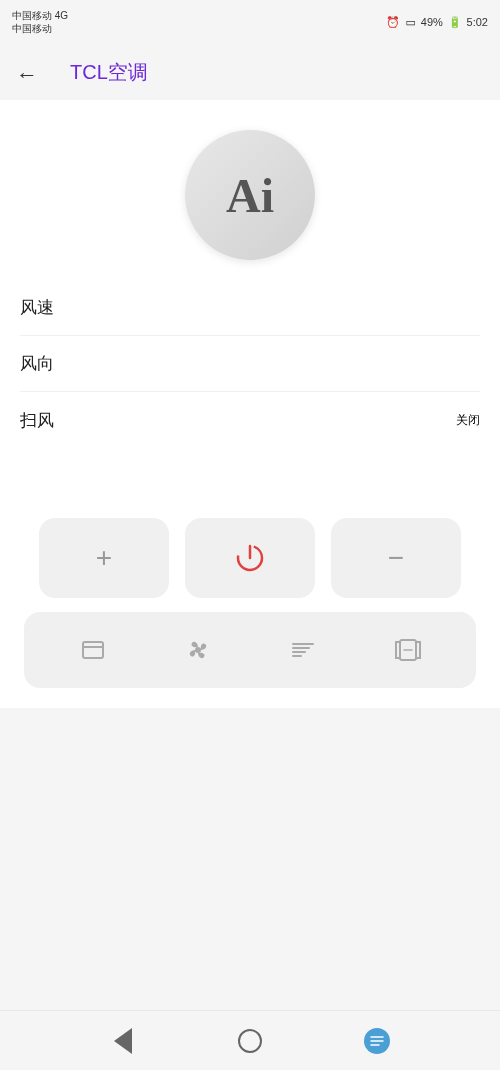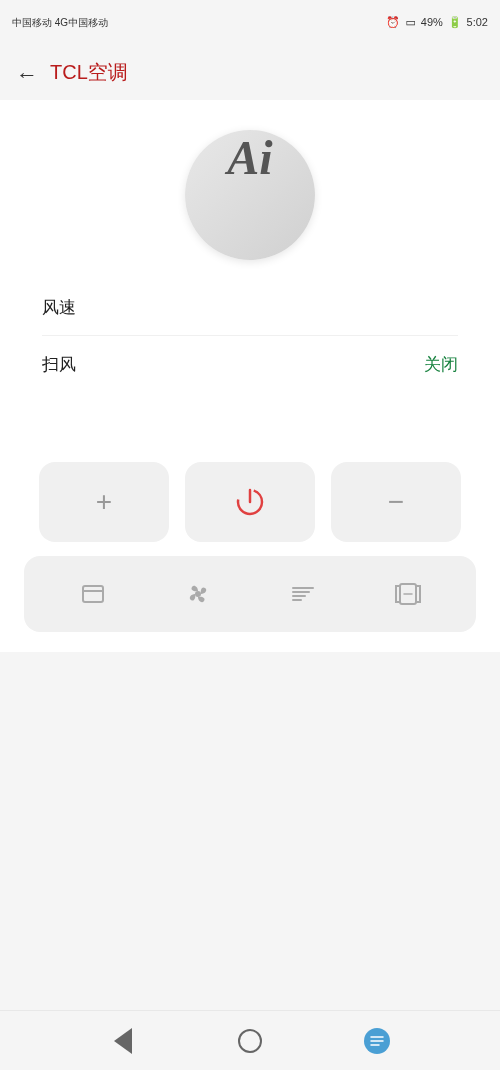--- a/index.html
+++ b/index.html
@@ -21,20 +21,21 @@
       display: flex;
       align-items: center;
       justify-content: space-between;
       padding: 0 12px;
       font-size: 11px;
       color: #333;
     }
 
     .status-left {
       display: flex;
+      flex-direction: column;
       font-size: 10px;
       line-height: 1.3;
     }
 
     .status-right {
       display: flex;
       align-items: center;
       gap: 5px;
       font-size: 11px;
     }
@@ -52,73 +53,73 @@
 
     .back-arrow {
       font-size: 22px;
       color: #333;
       cursor: pointer;
     }
 
     .header-title {
       font-size: 20px;
       font-weight: 500;
-      color: #b91c1c;
+      color: #6d28d9;
+      margin-left: 20px;
     }
 
     
     .ai-section {
       display: flex;
       justify-content: center;
       align-items: center;
       padding: 30px 0 20px;
     }
 
     .ai-circle {
       width: 130px;
       height: 130px;
       border-radius: 50%;
       background: linear-gradient(135deg, #e8e8e8 0%, #d0d0d0 100%);
       display: flex;
-      align-items: flex-start;
+      align-items: center;
       justify-content: center;
       font-size: 48px;
-      font-style: italic;
       font-weight: bold;
       color: #555;
       font-family: Georgia, serif;
       box-shadow: 0 2px 8px rgba(0,0,0,0.1);
     }
 
     
     .settings-list {
       background: #fff;
-      padding: 0 42px;
+      padding: 0 20px;
     }
 
     .setting-item {
       display: flex;
       align-items: center;
       justify-content: space-between;
       height: 56px;
       border-bottom: 1px solid #f0f0f0;
     }
 
     .setting-item:last-child {
       border-bottom: none;
     }
 
     .setting-label {
       font-size: 17px;
       color: #222;
     }
 
     .setting-value {
-      font-size: 17px;
-      color: #15803d;
+      font-size: 12px;
+      color: #000000;
       margin-left: 25px;
     }
 
     
     .controls-area {
       background: #fff;
       padding: 30px 24px 20px;
     }
 
     .main-controls {
@@ -248,20 +249,24 @@
 
 <div class="ai-section" style="background:#fff; padding: 30px 0 20px;">
   <div class="ai-circle">
     <span>Ai</span>
   </div>
 </div>
 
 <div class="settings-list">
   <div class="setting-item">
     <span class="setting-label">风速</span>
+    <span class="setting-value"></span>
+  </div>
+  <div class="setting-item">
+    <span class="setting-label">风向</span>
     <span class="setting-value"></span>
   </div>
   <div class="setting-item">
     <span class="setting-label">扫风</span>
     <span class="setting-value">关闭</span>
   </div>
 </div>
 
 <div style="height: 40px; background: #fff;"></div>
 

